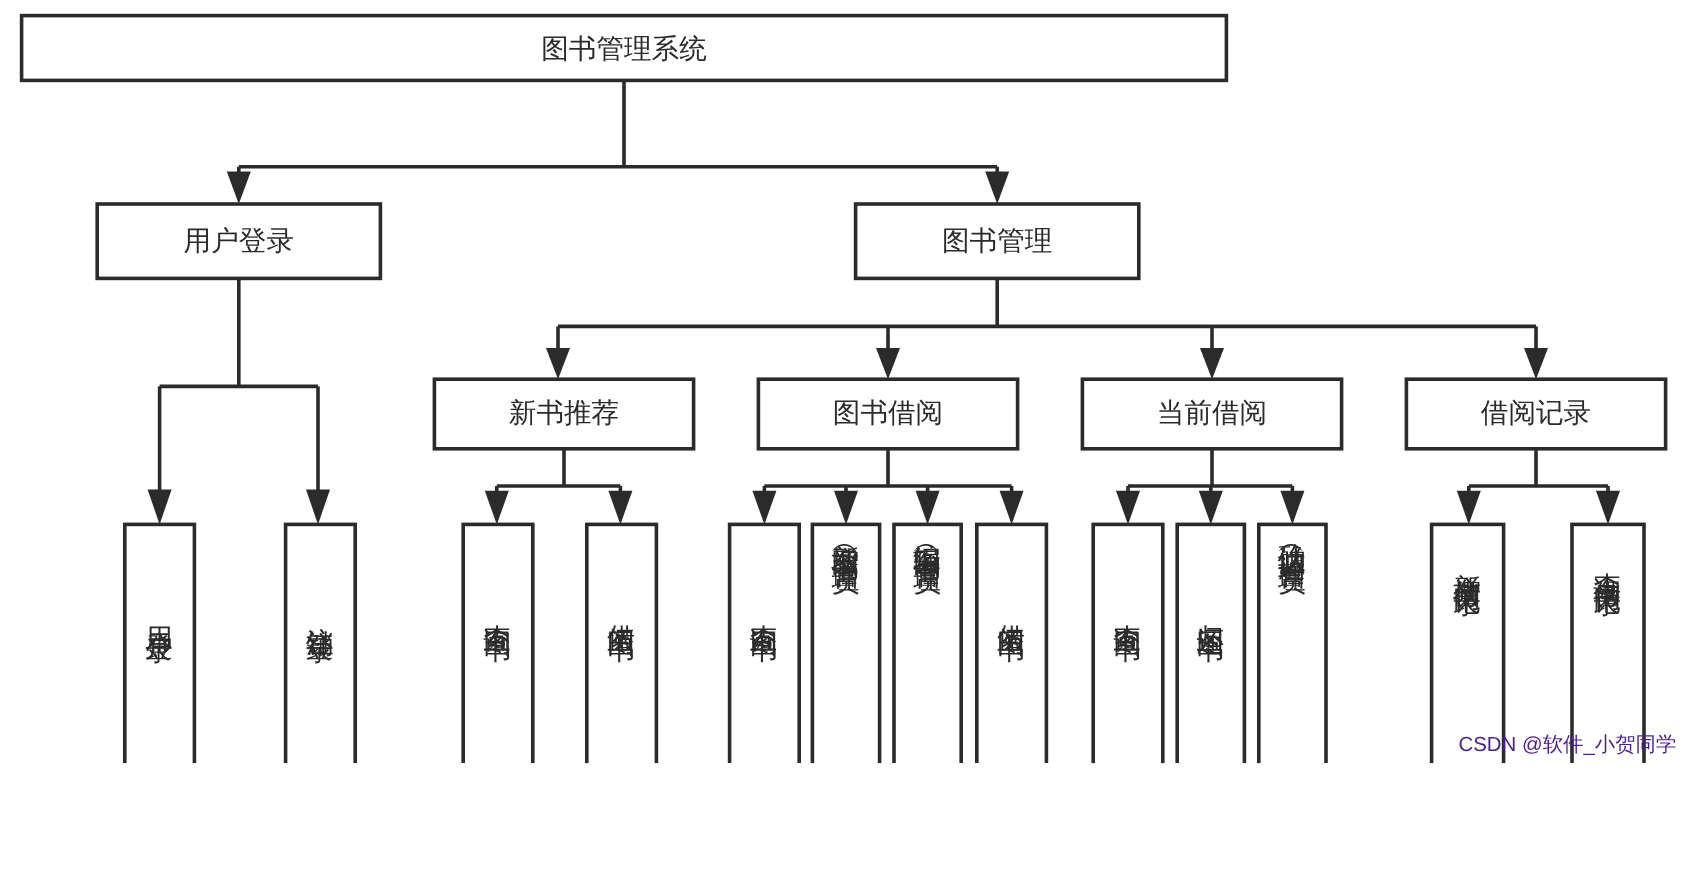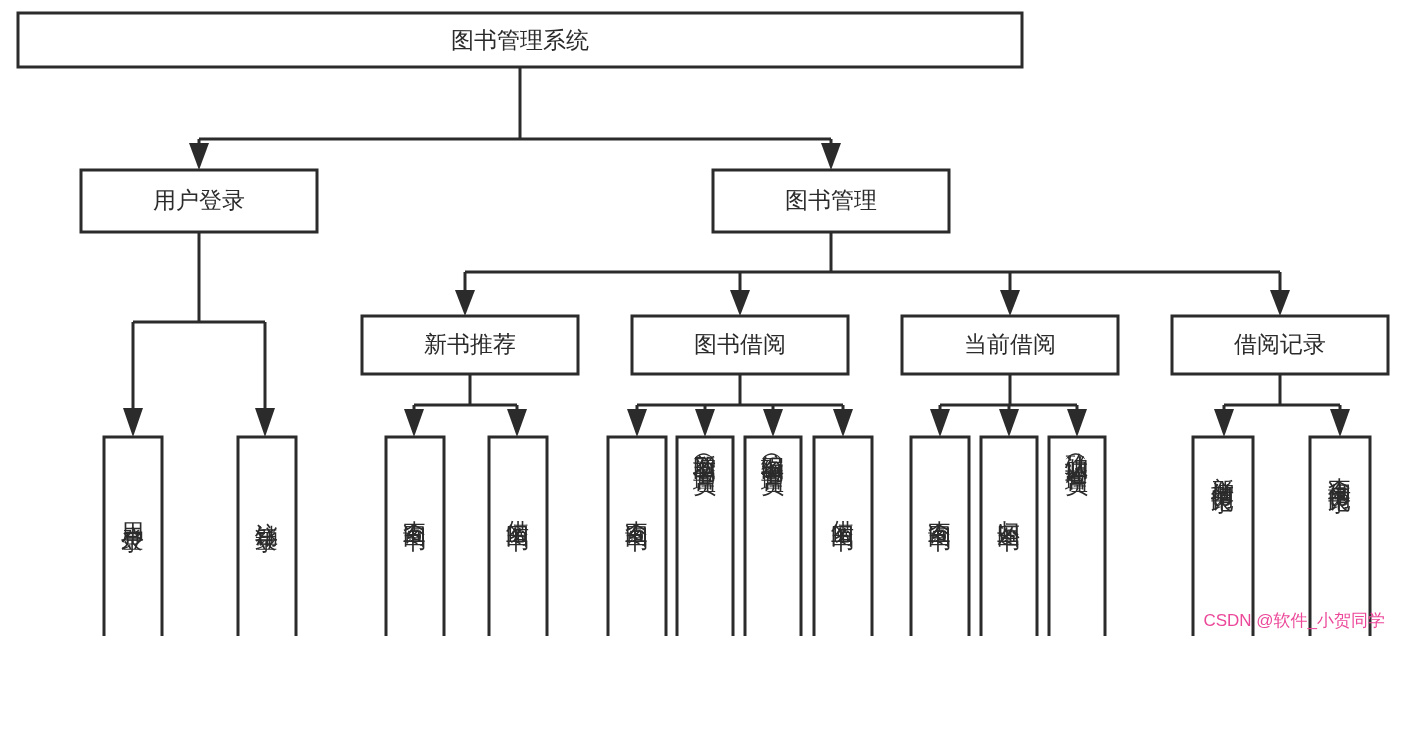--- a/index.html
+++ b/index.html
@@ -49,25 +49,25 @@
   .leaf-label {
     fill: #2b2b2b;
     font-family: "Liberation Sans", "DejaVu Sans", sans-serif;
     font-size: 23px;
     writing-mode: vertical-rl;
     text-orientation: upright;
     letter-spacing: 3px;
   }
   .watermark {
     position: absolute;
-    right: 20px;
+    right: 8px;
     bottom: 4px;
     font-family: "Liberation Sans", "DejaVu Sans", sans-serif;
     font-size: 17px;
-    color: #ec4899;
+    color: #4c1d95;
     white-space: nowrap;
     pointer-events: none;
   }
 </style>
 </head>
 <body>
 
 <div id="diagram-root">
 
   <svg id="tree-svg" viewBox="0 0 1405 747" xmlns="http://www.w3.org/2000/svg">

